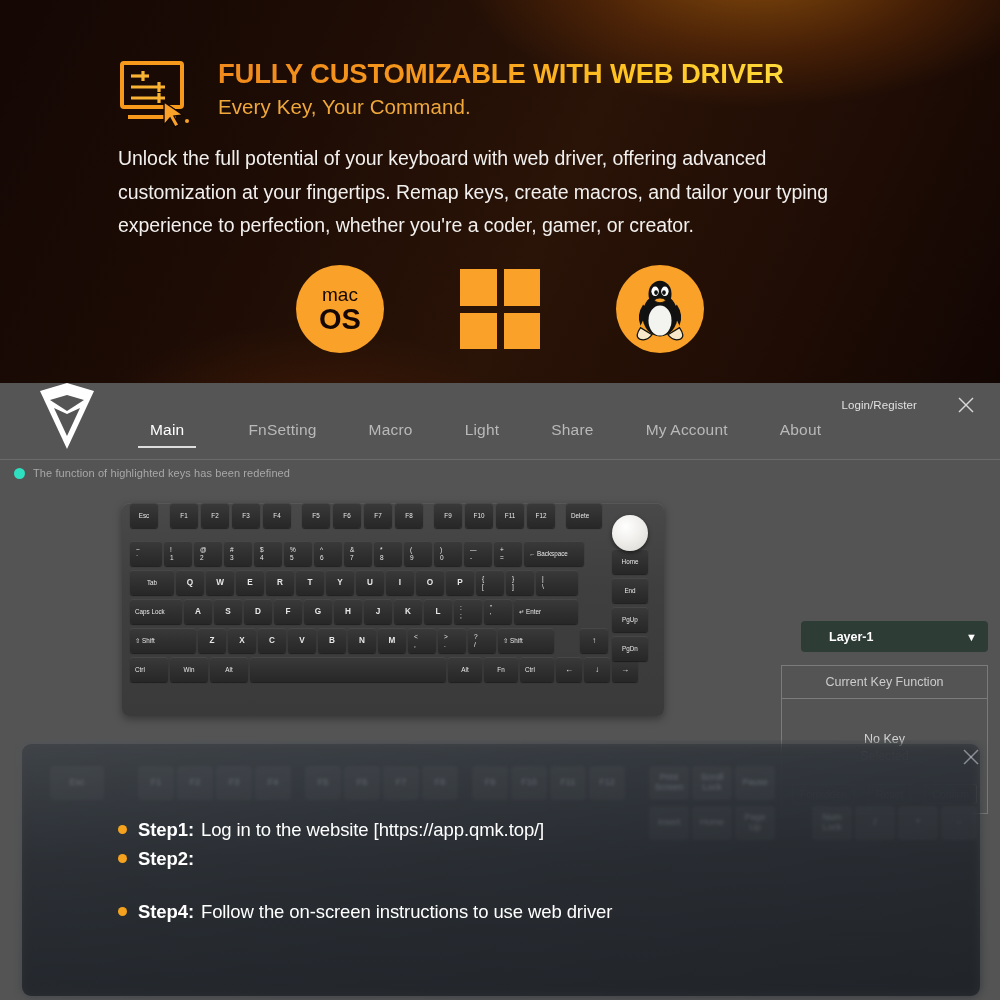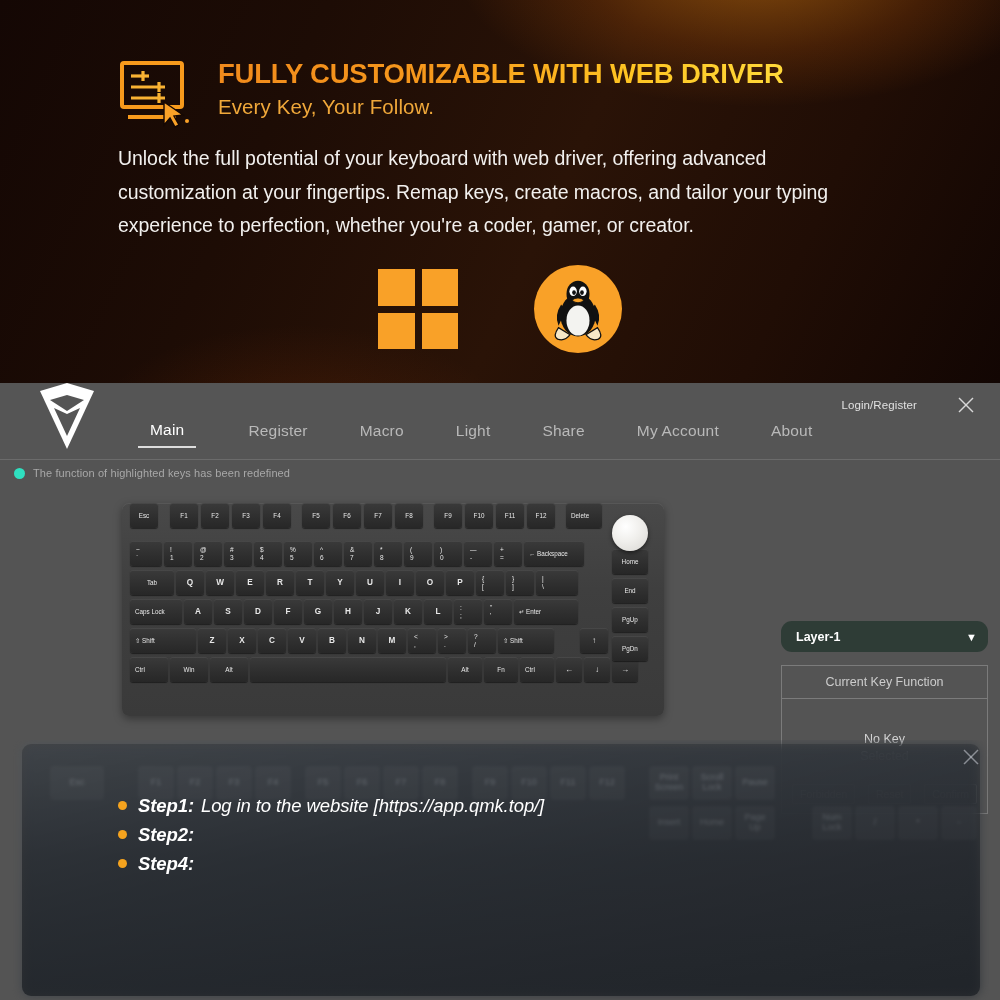--- a/index.html
+++ b/index.html
@@ -105,21 +105,21 @@
   }
   .brand-logo {
     position: absolute;
     left: 36px; top: -2px;
     width: 62px; height: 70px;
   }
   .nav {
     position: absolute;
     left: 150px; top: 38px;
     display: flex;
-    align-items: center;
+    align-items: flex-start;
   }
   .nav-item {
     font-size: 15.5px;
     color: #b9b9b9;
     padding: 0 0 7px 0;
     margin-right: 52px;
     white-space: nowrap;
     letter-spacing: 0.2px;
   }
   .nav-item:last-child { margin-right: 0; }
@@ -211,27 +211,28 @@
   
   .side-panel {
     position: absolute;
     left: 781px; top: 135px;
     width: 207px;
   }
   .layer-select {
     position: relative;
     height: 31px;
     background: #2e3c36;
-    border-radius: 11px;
+    border-radius: 4px;
     display: flex;
     align-items: center;
-    padding: 0 15px;
+    padding: 0 28px;
     color: #ffffff;
     font-size: 12.5px;
     font-weight: bold;
+    margin-left: 20px;
   }
   .layer-select .caret {
     position: absolute; right: 11px; top: 50%;
     transform: translateY(-50%);
     font-size: 11px; color: #ffffff;
   }
   .key-func-box {
     margin-top: 13px;
     border: 1px solid #7b7b7b;
     height: 149px;
@@ -325,38 +326,38 @@
     font-size: 27px;
     font-weight: bold;
     background: linear-gradient(95deg, #f7921e 0%, #fba928 45%, #ffc72c 100%);
     -webkit-background-clip: text; background-clip: text; color: transparent;
     letter-spacing: -0.2px;
   }
   .guide-sub {
     font-size: 16.5px;
     color: #f0ad2e;
   }
-  .steps { margin-top: 9px; font-style: italic; }
+  .steps { margin-top: 9px; }
   .step {
     display: flex; align-items: baseline;
     margin-bottom: 7px;
     font-size: 18.5px;
     color: #ffffff;
     letter-spacing: -0.1px;
   }
   .step-bullet {
     width: 9px; height: 9px;
     border-radius: 50%;
     background: #f5a31e;
     flex: 0 0 auto;
     margin-right: 11px;
     position: relative; top: -2px;
   }
   .step-label { font-weight: bold; margin-right: 7px; white-space: nowrap; }
-  .step-text { font-weight: normal; }
+  .step-text { font-weight: normal; margin-top: 24px; }
 </style>
 </head>
 <body>
 
 <div class="hero">
 
   <div class="hero-head">
     <span class="wd-icon">
       <svg viewBox="0 0 78 70" width="78" height="70">
         <rect x="4" y="4" width="60" height="44" rx="2" fill="none" stroke="#f79a1c" stroke-width="4"></rect>
@@ -366,27 +367,31 @@
         <line x1="41" y1="23" x2="41" y2="33" stroke="#f9b233" stroke-width="3.2"></line>
         <line x1="13" y1="39" x2="47" y2="39" stroke="#f9b233" stroke-width="3.2"></line>
         <line x1="41" y1="34" x2="41" y2="44" stroke="#f9b233" stroke-width="3.2"></line>
         <line x1="10" y1="58" x2="58" y2="58" stroke="#f79a1c" stroke-width="4"></line>
         <path d="M46 43 L46 66 L52 59 L57 68 L61 66 L56 57 L65 56 Z" fill="#f9a128" stroke="#140704" stroke-width="1.4"></path>
         <circle cx="69" cy="62" r="2" fill="#f9a128"></circle>
       </svg>
     </span>
     <div class="head-text">
       <div class="hero-title">FULLY CUSTOMIZABLE WITH WEB DRIVER</div>
-      <div class="hero-sub">Every Key, Your Follow.</div>
+      <div class="hero-sub">Every Key, Your Command.</div>
     </div>
   </div>
 
   <div class="hero-body">Unlock the full potential of your keyboard with web driver, offering advanced customization at your fingertips. Remap keys, create macros, and tailor your typing experience to perfection, whether you're a coder, gamer, or creator.</div>
 
   <div class="os-row">
+    <div class="os-circle">
+      <span class="macos-top">mac</span>
+      <span class="macos-bot">OS</span>
+    </div>
     <div class="win-grid">
       <span></span>
       <span></span>
       <span></span>
       <span></span>
     </div>
     <div class="os-circle">
       <svg viewBox="0 0 70 78" width="62" height="70">
         <ellipse cx="35" cy="46" rx="20" ry="24" fill="#111"></ellipse>
         <ellipse cx="35" cy="22" rx="13" ry="15" fill="#111"></ellipse>
@@ -411,21 +416,21 @@
     <span class="brand-logo">
       <svg viewBox="0 0 62 70" width="62" height="70">
         <path d="M4 10 L31 2 L58 10 L31 68 Z" fill="#ffffff"></path>
         <path d="M14 19 L31 14 L48 19 L31 30 Z" fill="#555555"></path>
         <path d="M31 33 L18 27 L31 55 L44 27 Z" fill="#555555"></path>
       </svg>
     </span>
 
     <div class="nav">
       <div class="nav-item active">Main</div>
-      <div class="nav-item">Register</div>
+      <div class="nav-item">FnSetting</div>
       <div class="nav-item">Macro</div>
       <div class="nav-item">Light</div>
       <div class="nav-item">Share</div>
       <div class="nav-item">My Account</div>
       <div class="nav-item">About</div>
     </div>
 
     <div class="login-reg">Login/Register</div>
     <span class="close-x">
       <svg viewBox="0 0 20 20" width="20" height="20">
@@ -669,16 +674,17 @@
           <span class="step-label">Step1:</span>
           <span class="step-text">Log in to the website [https://app.qmk.top/]</span>
         </div>
         <div class="step">
           <span class="step-bullet"></span>
           <span class="step-label">Step2:</span>
         </div>
         <div class="step">
           <span class="step-bullet"></span>
           <span class="step-label">Step4:</span>
+          <span class="step-text">Follow the on-screen instructions to use web driver</span>
         </div>
       </div>
   </div>
 </div>
 
 </body></html>

